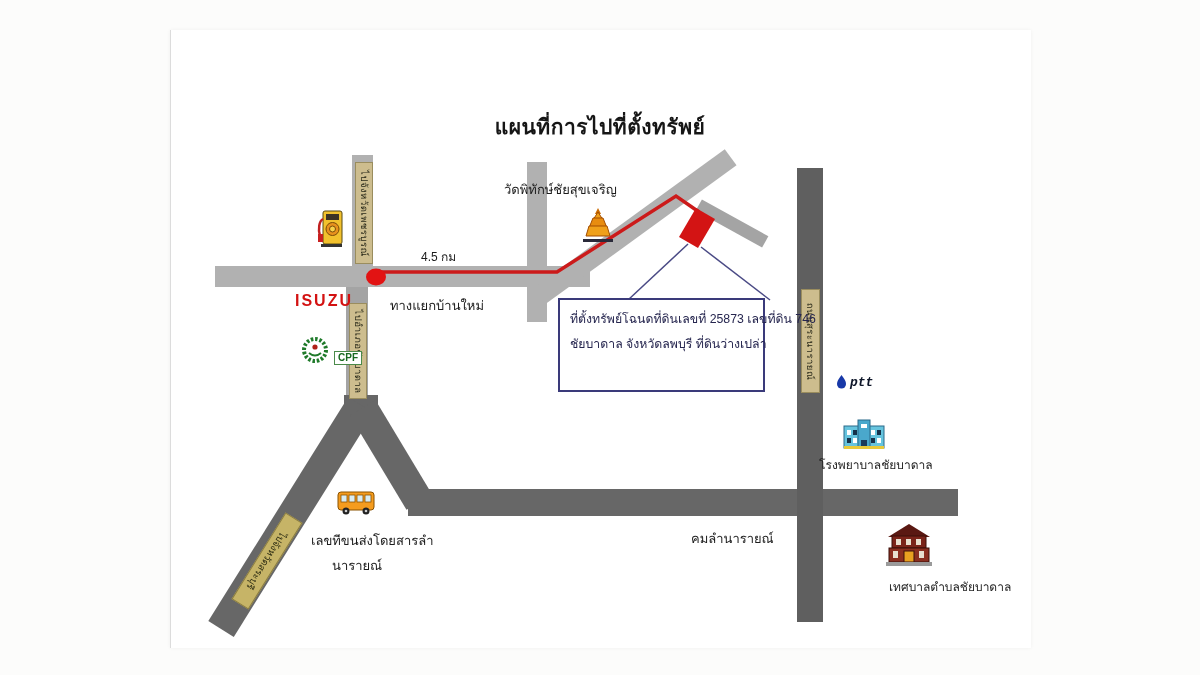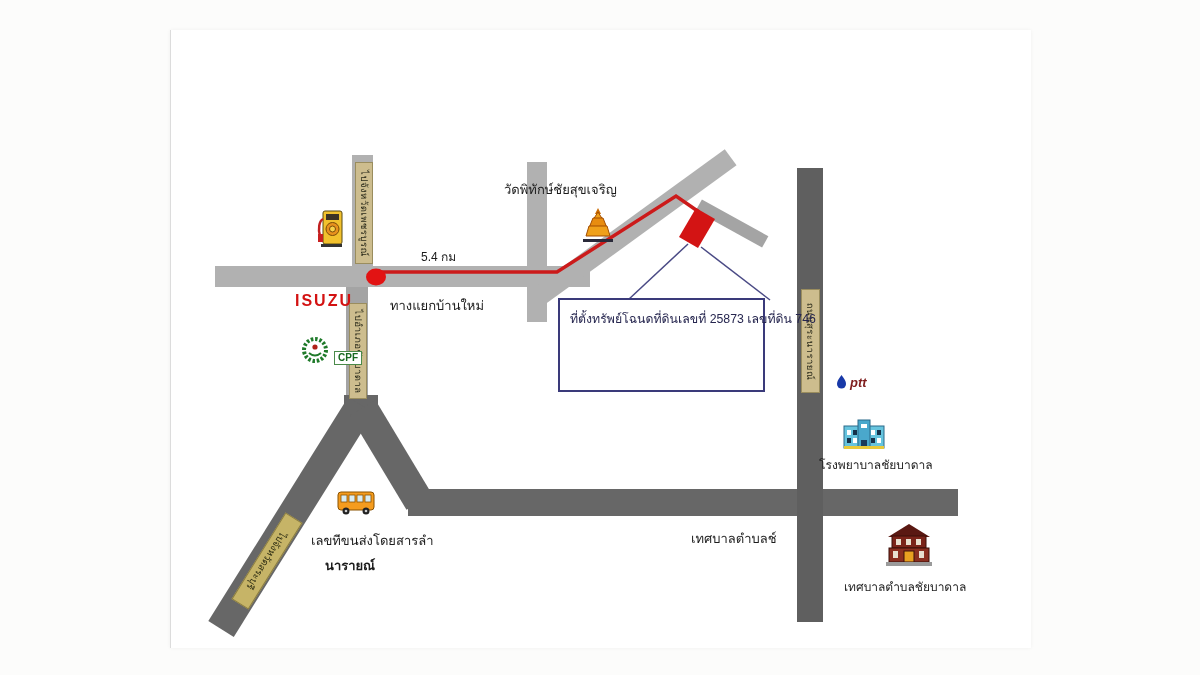--- a/index.html
+++ b/index.html
@@ -19,31 +19,32 @@
   .plate-diag span{white-space:nowrap;font-size:9.5px;color:#2a2a12;}
   
   .lbl{position:absolute;color:#1c1c1c;font-size:13px;white-space:nowrap;}
   .lbl-sm{font-size:12px;}
   #isuzu-label{color:#d31212;font-weight:bold;font-size:16px;letter-spacing:2px;}
   
   #info-box{left:558px;top:298px;width:207px;height:94px;border:2px solid #3a3a7a;background:#fff;box-sizing:border-box;padding:7px 10px 0 10px;}
   #info-box div{font-size:12.3px;color:#26264f;line-height:2.05;white-space:nowrap;}
   
   #ptt-wrap{display:flex;align-items:center;gap:3px;}
-  #ptt-text{font-size:13px;font-weight:bold;font-style:italic;color:#7f1d1d;}
+  #ptt-text{font-size:13px;font-weight:bold;font-style:italic;color:#0f172a;font-family:Liberation Mono, monospace;}
   #cpf-wrap{display:flex;flex-direction:row;align-items:flex-end;}
   #cpf-text{font-size:10px;font-weight:bold;color:#17691f;border:1px solid #4a8a4a;padding:0 3px;line-height:12px;background:#fff;}
   svg{display:block;}
 </style>
 </head>
 <body>
 
 <div id="canvas">
   <div id="page"></div>
 
+  <div class="abs" id="map-title">แผนที่การไปที่ตั้งทรัพย์</div>
 
   <div class="road road-light" style="left:352px;top:155px;width:21px;height:130px;"></div>
   <div class="road road-light" style="left:215px;top:266px;width:375px;height:21px;"></div>
   <div class="road road-light" style="left:527px;top:162px;width:20px;height:160px;"></div>
   <div class="road road-light" style="left:519px;top:216px;width:234px;height:20px;transform:rotate(-36deg);"></div>
   <div class="road road-mid" style="left:694px;top:217px;width:76px;height:13px;transform:rotate(29deg);"></div>
   <div class="road road-mid" style="left:346px;top:287px;width:22px;height:112px;"></div>
 
   <div class="road road-dark" style="left:344px;top:395px;width:34px;height:33px;"></div>
   <div class="road road-dark" style="left:159px;top:502px;width:264px;height:30px;transform:rotate(-58deg);"></div>
@@ -67,31 +68,32 @@
   <svg class="abs" style="left:0;top:0;" width="1200" height="675" viewBox="0 0 1200 675">
     <polyline points="376,272 557,272 676,196 699,212" fill="none" stroke="#cc1a1a" stroke-width="3.5"></polyline>
     <ellipse cx="376" cy="277" rx="10" ry="8.5" fill="#e21313"></ellipse>
     <polygon points="698,248 715,219 696,208 679,237" fill="#d31414"></polygon>
     <line x1="688" y1="244" x2="628" y2="300" stroke="#4a4a85" stroke-width="1.5"></line>
     <line x1="701" y1="247" x2="770" y2="300" stroke="#4a4a85" stroke-width="1.5"></line>
   </svg>
 
   <div class="abs" id="info-box">
     <div>ที่ตั้งทรัพย์โฉนดที่ดินเลขที่ 25873 เลขที่ดิน 746</div>
+    <div>ชัยบาดาล จังหวัดลพบุรี ที่ดินว่างเปล่า</div>
   </div>
 
   <div class="lbl" style="left:504px;top:179px;">วัดพิทักษ์ชัยสุขเจริญ</div>
-  <div class="lbl lbl-sm" style="left:421px;top:247px;">5.4 กม</div>
+  <div class="lbl lbl-sm" style="left:421px;top:247px;">4.5 กม</div>
   <div class="lbl" style="left:390px;top:295px;">ทางแยกบ้านใหม่</div>
   <div class="abs" id="isuzu-label" style="left:295px;top:292px;">ISUZU</div>
-  <div class="lbl" style="left:691px;top:528px;">เทศบาลตำบลช์</div>
+  <div class="lbl" style="left:691px;top:528px;">คมลำนารายณ์</div>
   <div class="lbl lbl-sm" style="left:819px;top:455px;">โรงพยาบาลชัยบาดาล</div>
-  <div class="lbl lbl-sm" style="left:844px;top:577px;">เทศบาลตำบลชัยบาดาล</div>
+  <div class="lbl lbl-sm" style="left:889px;top:577px;">เทศบาลตำบลชัยบาดาล</div>
   <div class="lbl" style="left:311px;top:530px;">เลขทีขนส่งโดยสารลำ</div>
-  <div class="lbl" style="left:325px;top:555px;font-weight:bold;">นารายณ์</div>
+  <div class="lbl" style="left:332px;top:555px;">นารายณ์</div>
 
   <div class="abs" style="left:317px;top:209px;">
     <svg width="27" height="39" viewBox="0 0 27 39">
       <rect x="6" y="2" width="19" height="33" rx="2" fill="#f2c12d" stroke="#5a4a10"></rect>
       <rect x="9" y="5" width="13" height="6" fill="#3d3325"></rect>
       <circle cx="15.5" cy="20" r="6.5" fill="#e8911d" stroke="#7a4a08"></circle>
       <circle cx="15.5" cy="20" r="3" fill="#f7d24a" stroke="#7a4a08"></circle>
       <path d="M6 10 C2 12 1 20 3 27" fill="none" stroke="#c02020" stroke-width="2.5"></path>
       <rect x="1" y="25" width="5" height="8" fill="#c92020"></rect>
       <rect x="4" y="35" width="21" height="3" fill="#333333"></rect>

